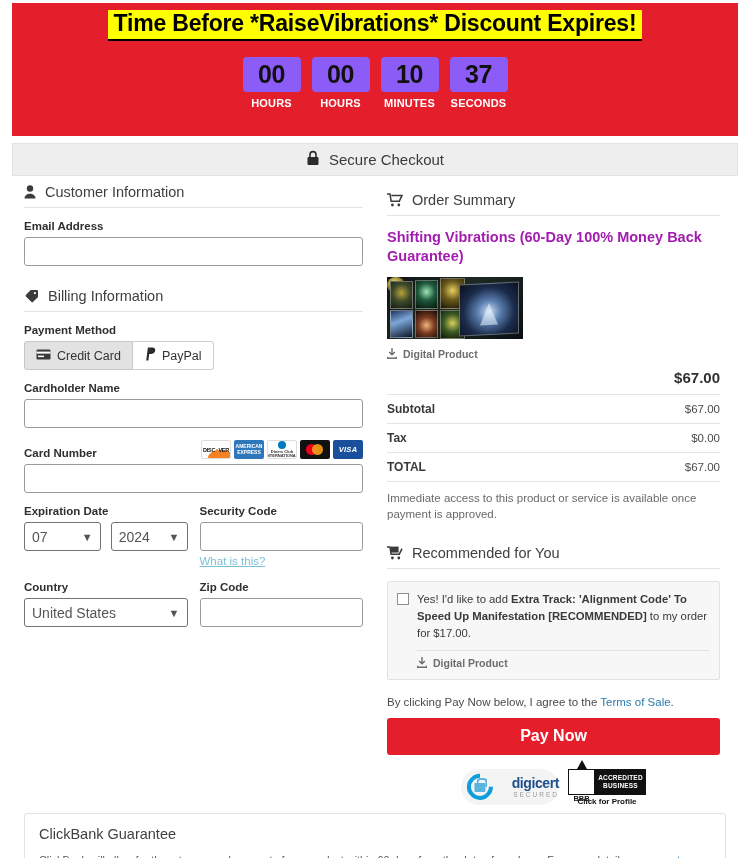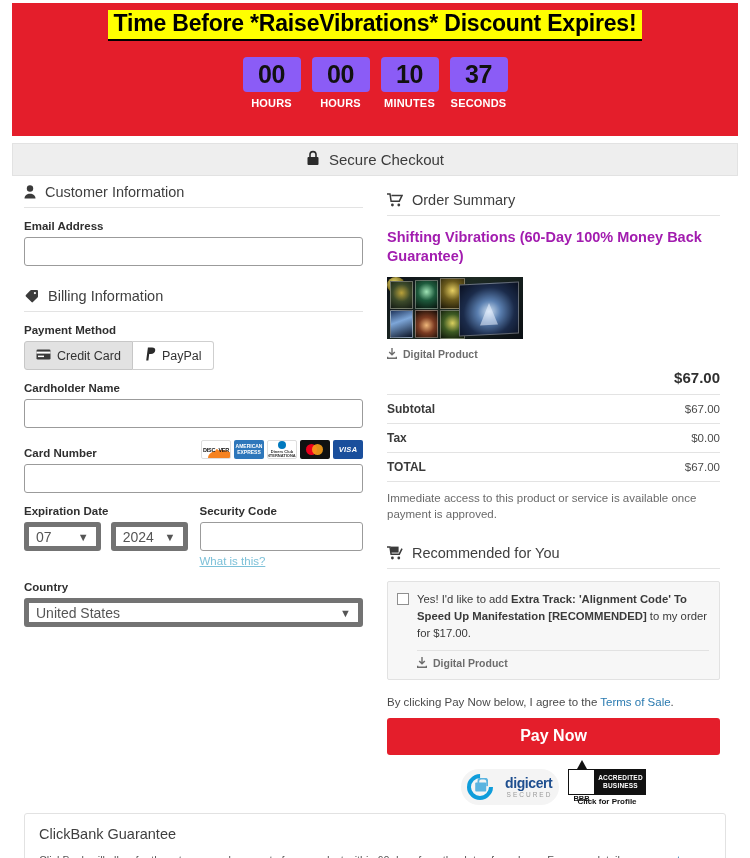--- a/index.html
+++ b/index.html
@@ -121,21 +121,21 @@
     border-radius: 3px;
     background: #fff;
     font-size: 13px;
     padding: 3px 7px;
     font-family: "Liberation Sans", sans-serif;
     color: #333;
     outline: none;
   }
   .sel {
     height: 29px;
-    border: 5px solid #737373;
+    border: 1px solid #737373;
     border-radius: 3px;
     background: #fff;
     font-size: 14px;
     color: #555;
     padding: 2px 7px;
     font-family: "Liberation Sans", sans-serif;
     position: relative;
     display: flex;
     align-items: center;
     justify-content: space-between;
@@ -296,21 +296,21 @@
     font-size: 16px;
     font-weight: bold;
     font-family: "Liberation Sans", sans-serif;
     cursor: pointer;
   }
   .badges { display: flex; justify-content: center; align-items: center; gap: 9px; margin-top: 14px; }
   .digicert {
     width: 98px; height: 36px;
     background: #f4f4f4;
     border-radius: 18px;
-    display: flex; align-items: center; gap: 12px;
+    display: flex; align-items: center; gap: 19px;
     padding-left: 6px;
     position: relative;
   }
   .dc-ring {
     width: 26px; height: 26px; border-radius: 50%;
     border: 4px solid #0f9ddb;
     border-right-color: transparent;
     display: flex; align-items: center; justify-content: center;
     transform: rotate(-45deg);
   }
@@ -482,20 +482,24 @@
       <div class="spacer-12"></div>
 
       <div class="two-col">
         <div>
           <label class="field-label">Country</label>
           <div class="sel">
             <span>United States</span>
             <span class="chev">▼</span>
           </div>
         </div>
+        <div>
+          <label class="field-label">Zip Code</label>
+          <input class="txt-input" type="text" value="" style="">
+        </div>
       </div>
 
     </div>
 
     <div class="col-right">
 
       <div class="section-head">
         <span class="ic">
           <svg width="16" height="14" viewBox="0 0 16 14">
               <path d="M0 1h3l1.1 7.2h8.2L15 2.6H4.4" stroke="#3b3b3b" stroke-width="1.5" fill="none"></path>

